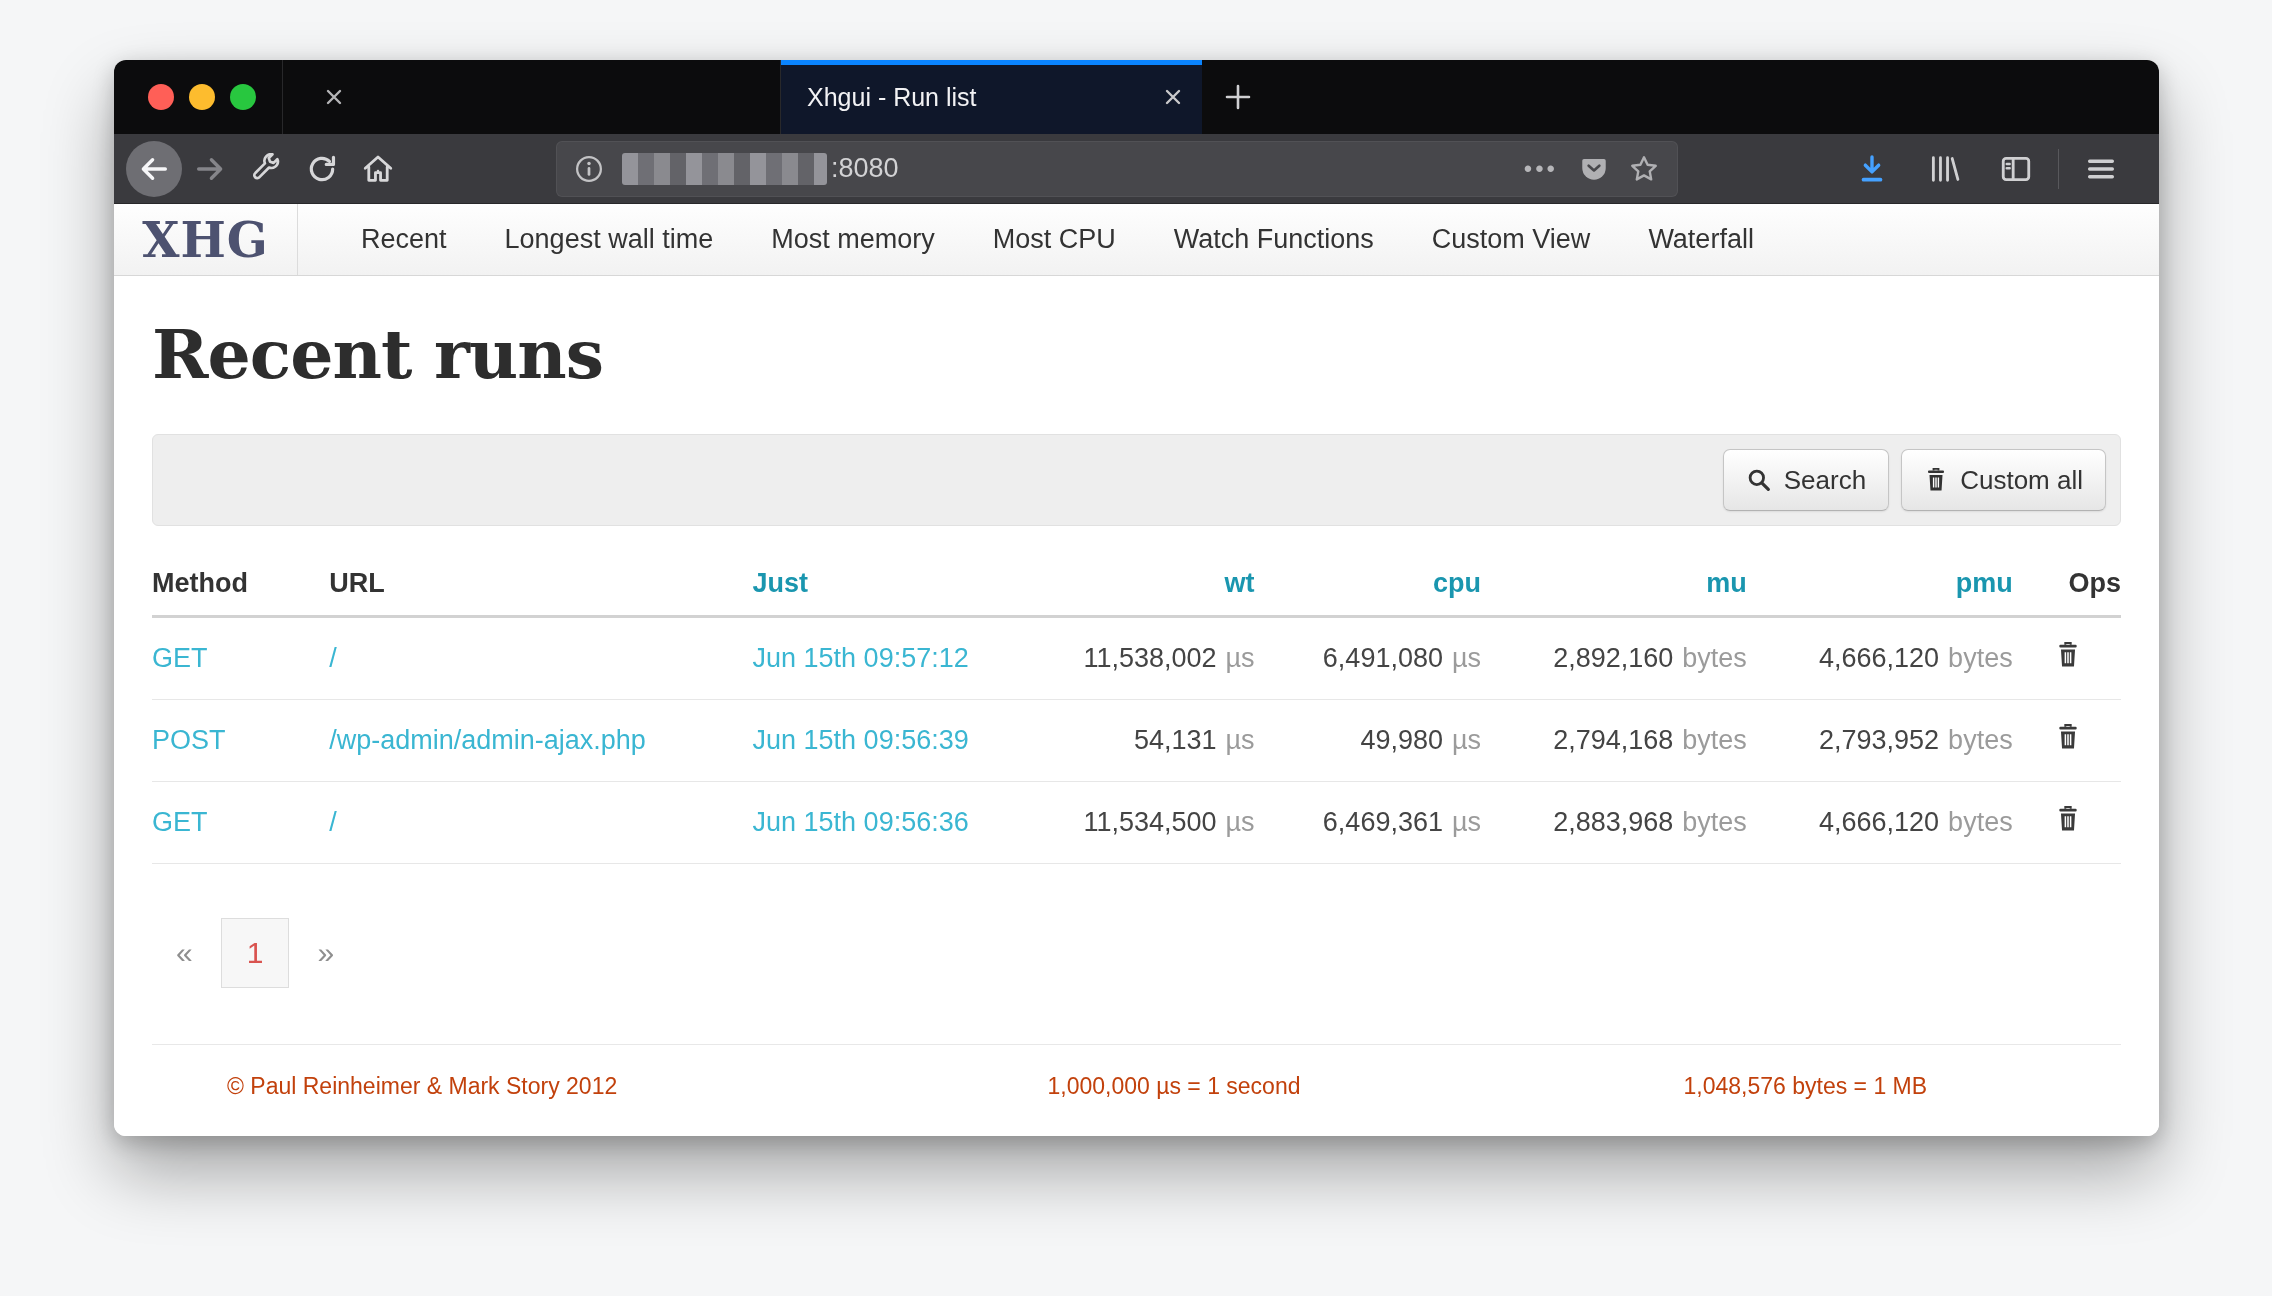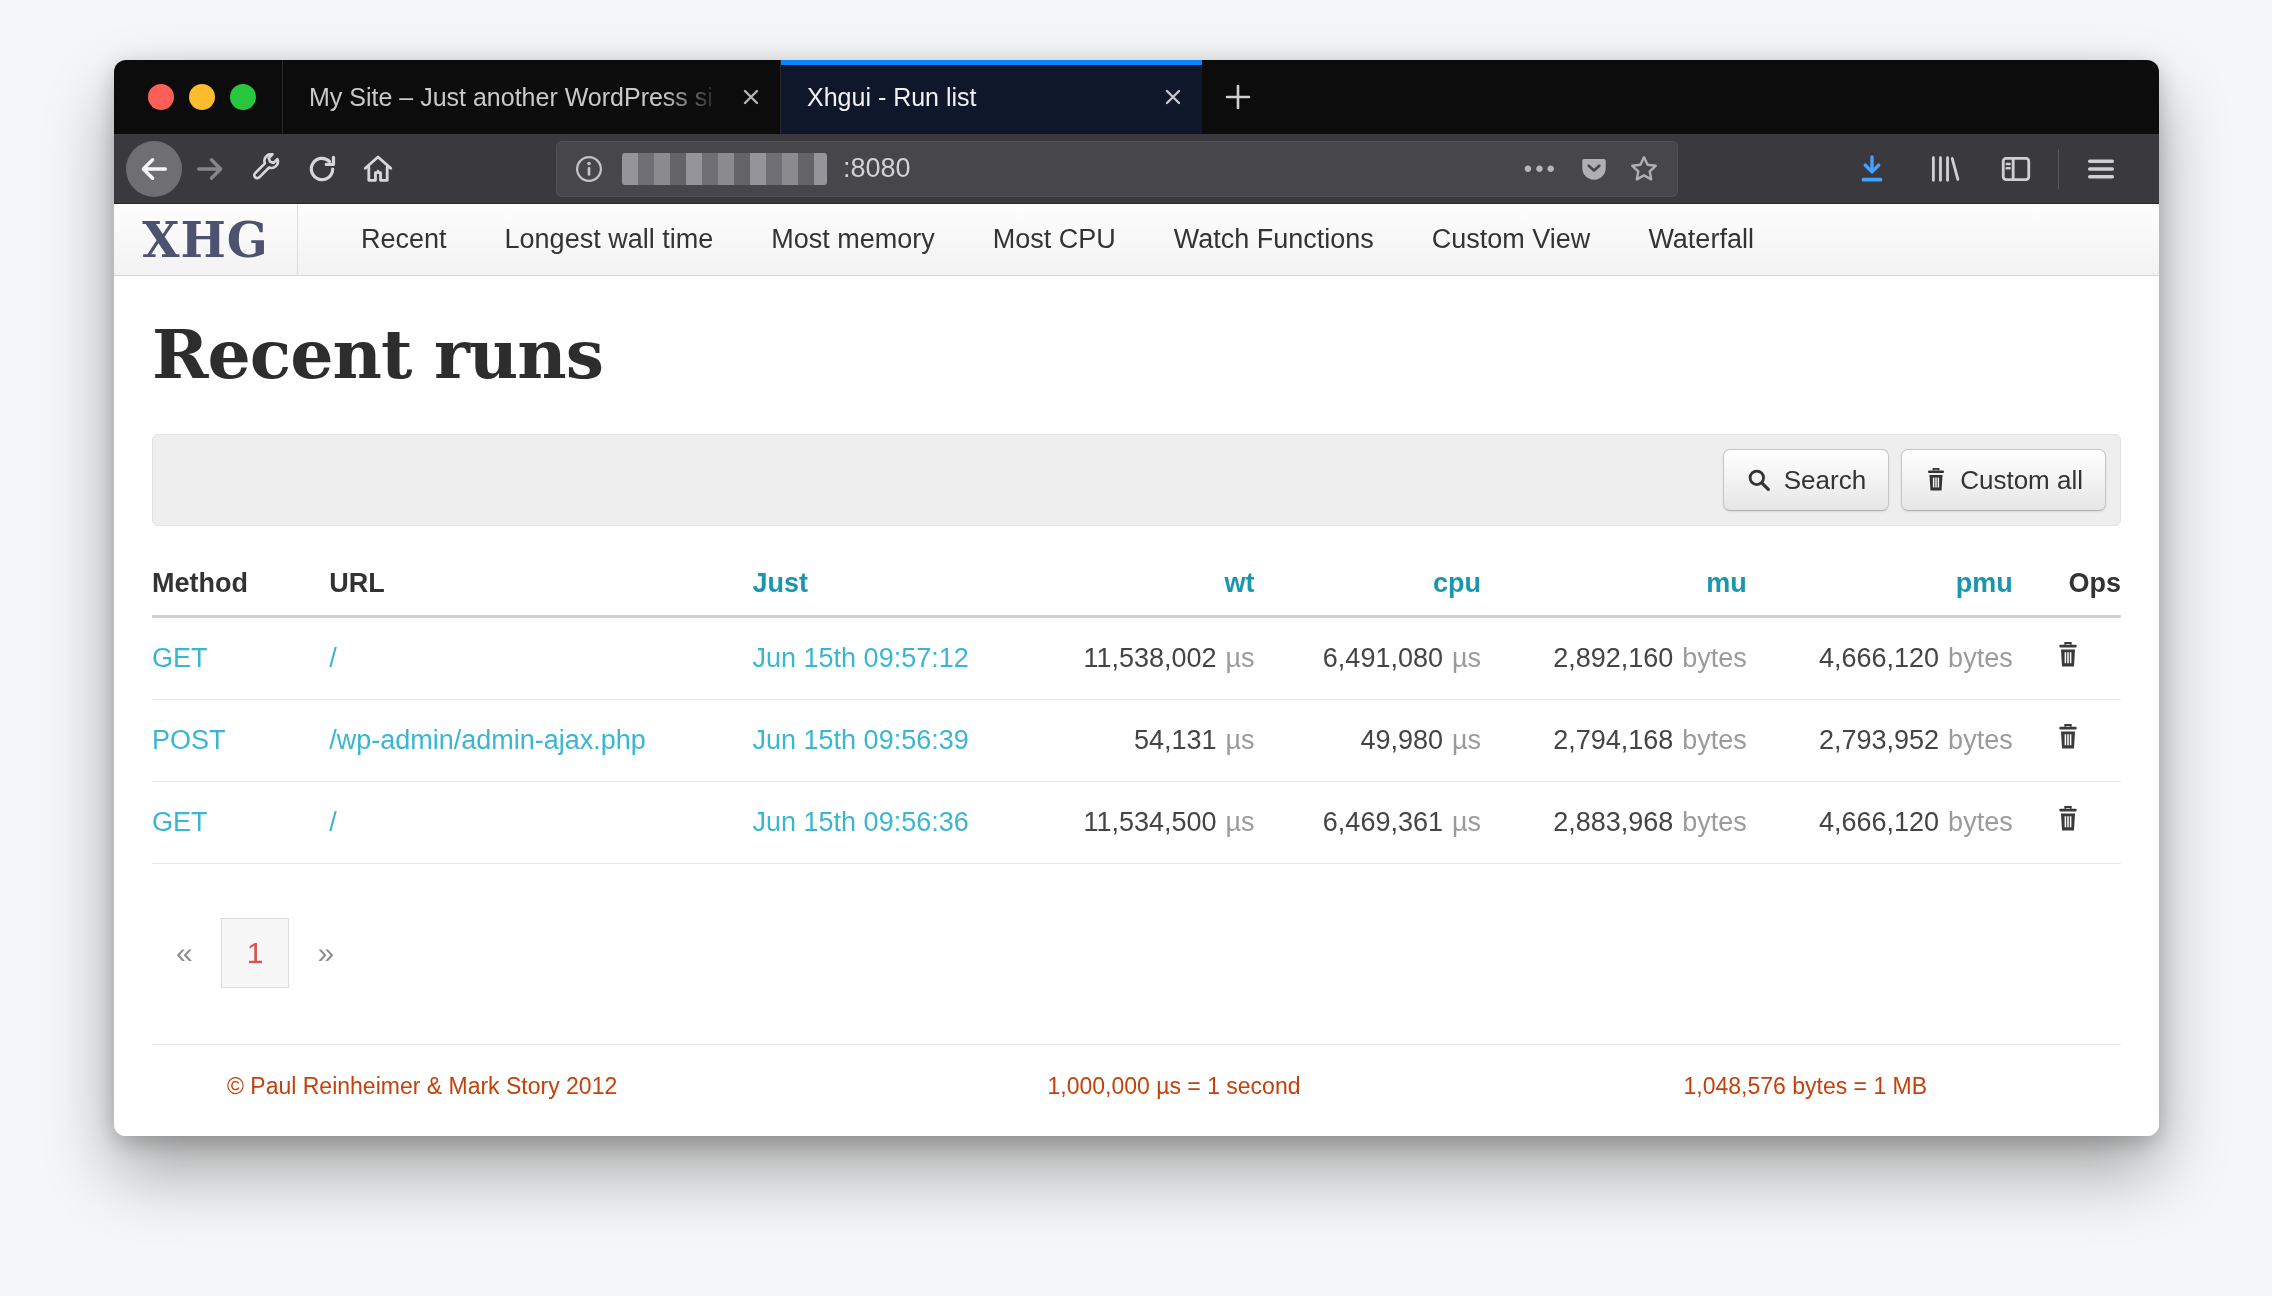--- a/index.html
+++ b/index.html
@@ -30,21 +30,21 @@
   .toolbar{height:70px;background:#3a3a3e;display:flex;align-items:center;
     padding:0 30px 0 12px;border-bottom:1px solid #28282a;}
   .tbtn{display:flex;align-items:center;justify-content:center;width:56px;height:56px;flex:none;}
   .backcircle{background:#6e6e73;border-radius:50%;}
   .urlbar{flex:1;height:56px;background:#47474b;border-radius:6px;margin:0 150px 0 150px;
     display:flex;align-items:center;padding:0 18px;box-shadow:inset 0 0 0 1px rgba(255,255,255,.06);}
   .blurstrip{width:205px;height:32px;margin-left:18px;border-radius:3px;opacity:.85;
     background-image:
       repeating-linear-gradient(90deg,#a2a2a8 0 16px,#77777d 16px 32px,#96969c 32px 48px,#68686e 48px 64px),
       repeating-linear-gradient(0deg,rgba(255,255,255,.25) 0 16px,rgba(0,0,0,.18) 16px 32px);}
-  .port{font-size:27px;color:#d2d2d4;margin-left:16px;}
+  .port{font-size:27px;color:#d2d2d4;margin-left:4px;}
   .urlspacer{flex:1;}
   .dots{font-size:24px;color:#b6b6b9;letter-spacing:3px;margin-right:20px;}
   .rsep{width:1px;height:40px;background:#58585c;margin:0 14px;flex:none;}
   .ricon{margin-left:16px;}
 
   
   .content{background:#fff;height:932px;}
   .navbar{height:72px;background:linear-gradient(#fefefe,#f2f2f2);
     border-bottom:1px solid #d7d7d7;display:flex;align-items:stretch;}
   .brand{width:184px;display:flex;align-items:center;justify-content:center;
@@ -90,21 +90,20 @@
 <div class="window">
 
   <div class="tabbar">
     <div class="traffic">
       <span class="light red"></span>
       <span class="light yellow"></span>
       <span class="light green"></span>
     </div>
 
     <div class="tab inactive">
-      <span class="tab-title">My Site – Just another WordPress si</span>
       <span class="tab-close">
         <svg width="22" height="22" viewBox="0 0 22 22">
             <path d="M5 5l12 12M17 5L5 17" stroke="#b5b5b7" stroke-width="2.4" stroke-linecap="round"></path>
           </svg>
       </span>
     </div>
 
     <div class="tab active">
       <span class="tab-title">Xhgui - Run list</span>
       <span class="tab-close">

